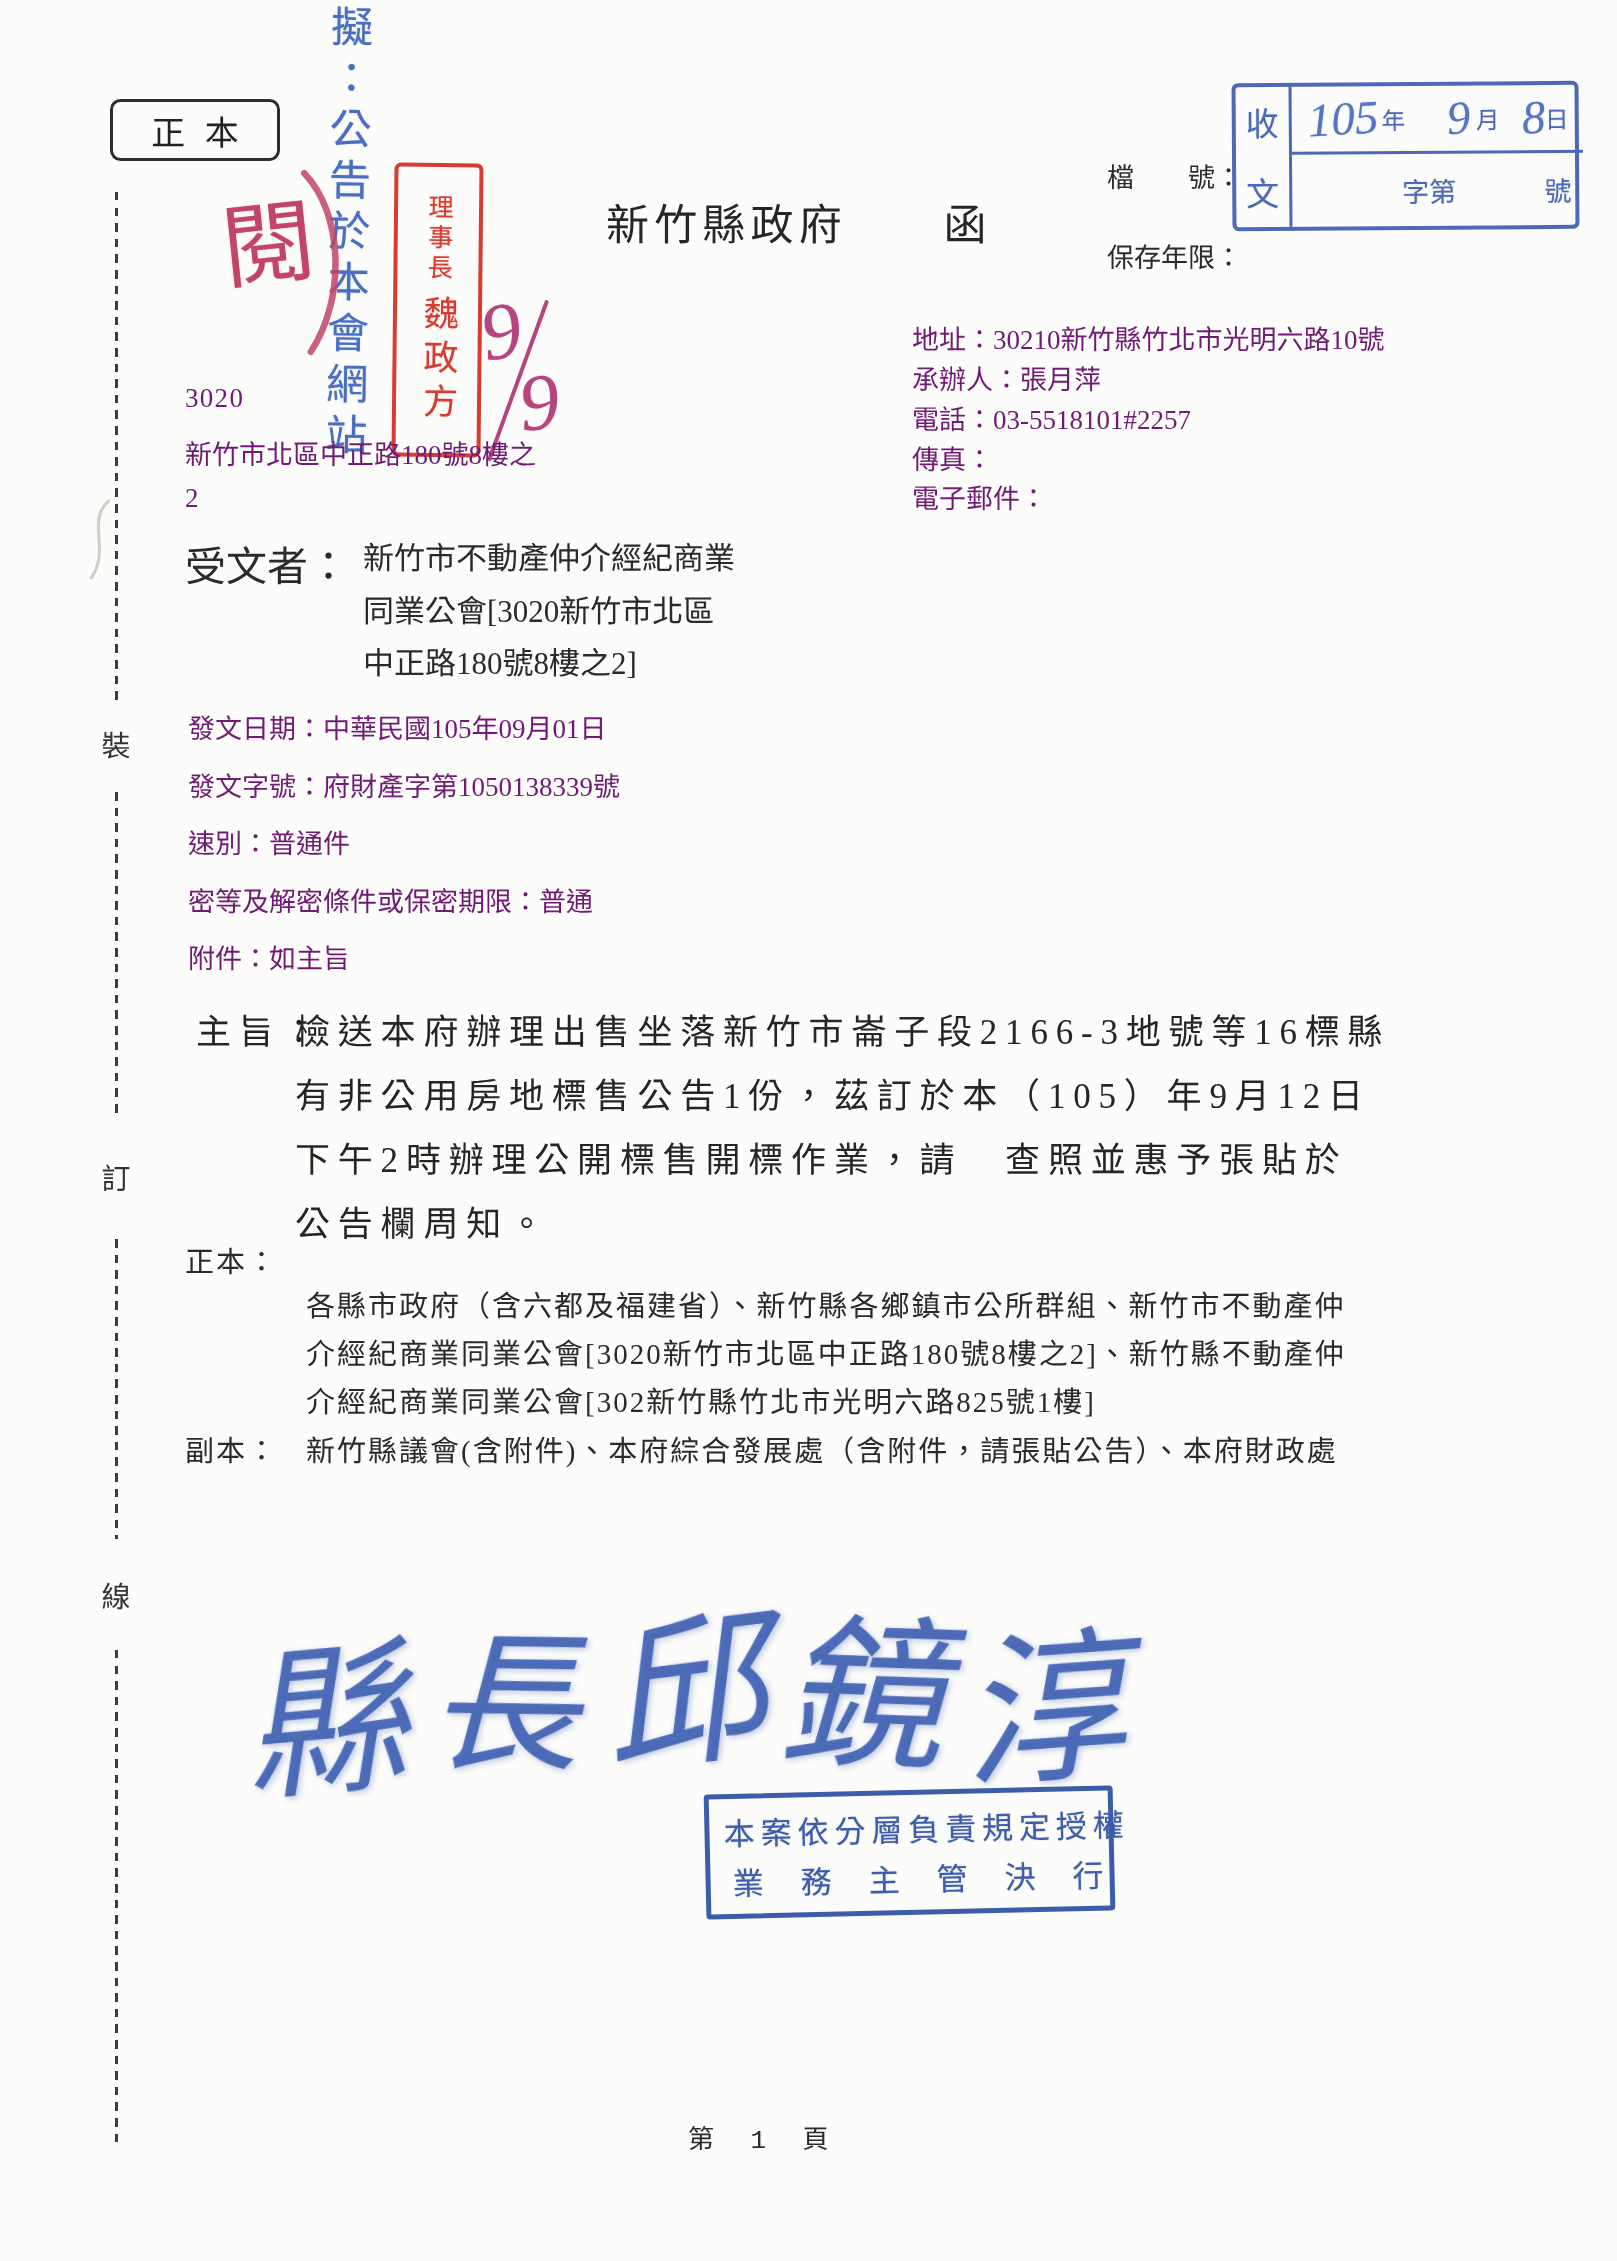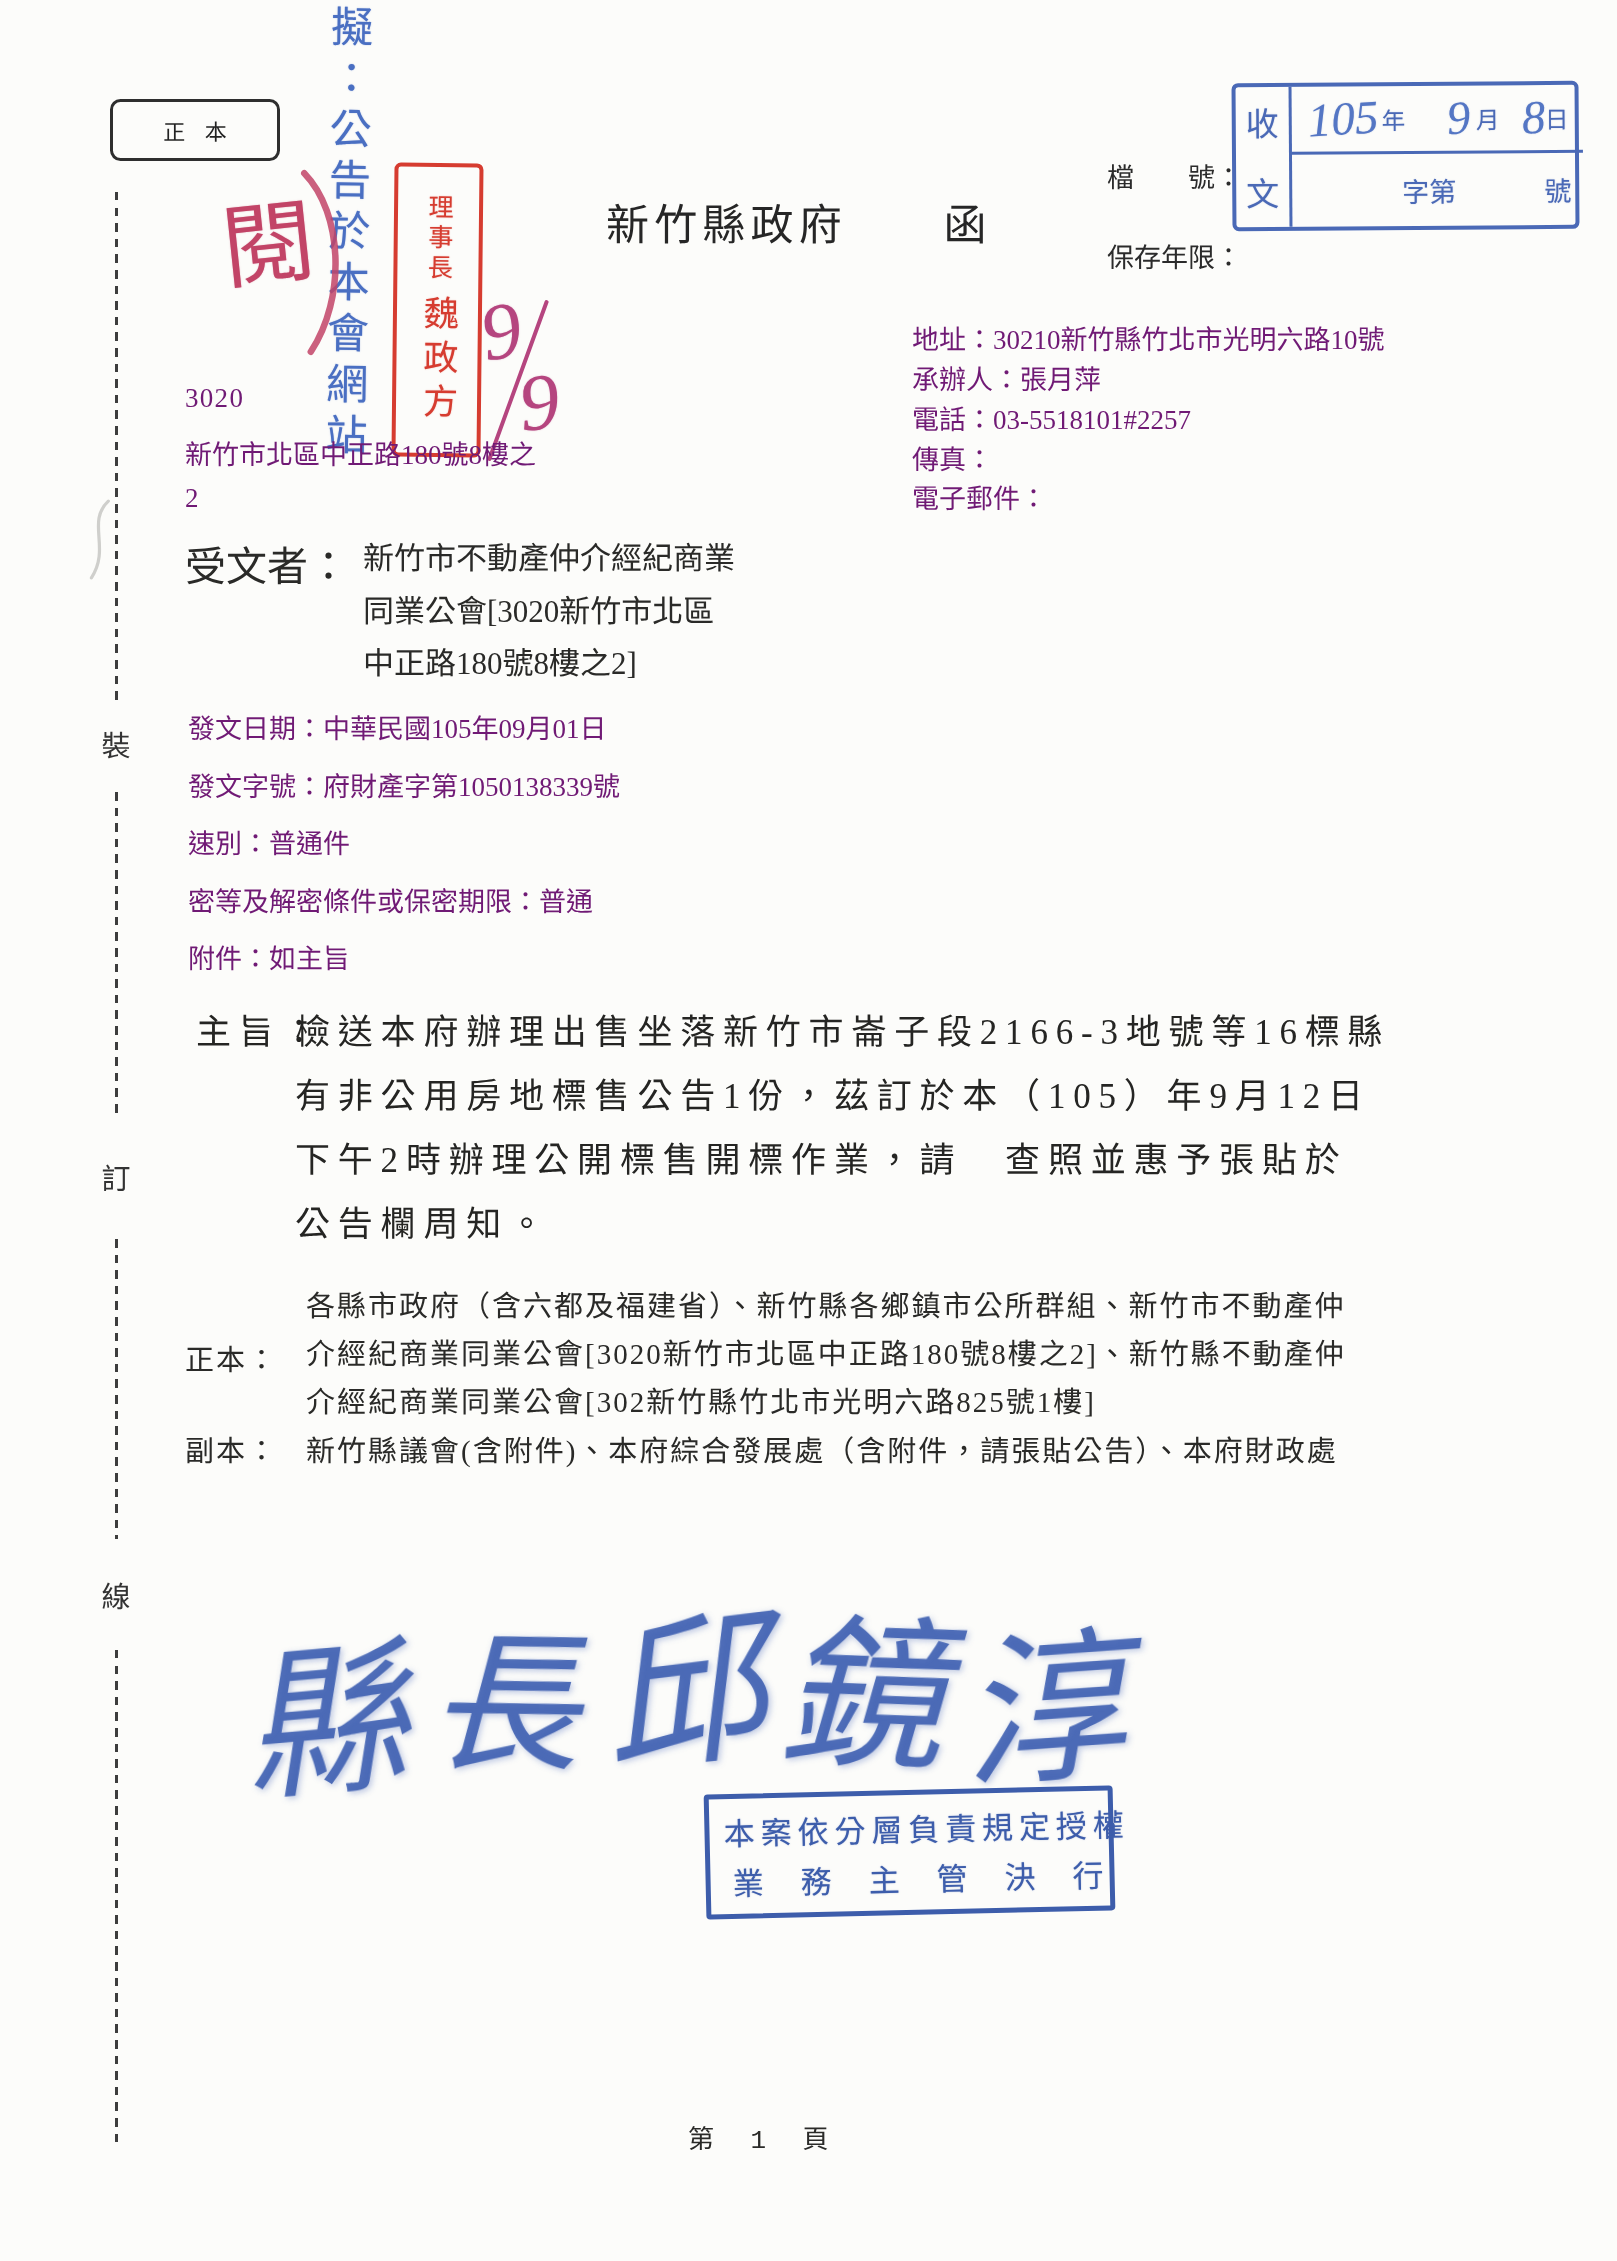--- a/index.html
+++ b/index.html
@@ -9,21 +9,21 @@
     font-family:"Liberation Serif","DejaVu Serif",serif;
     color:#2a2a28;
   }
   .abs{position:absolute;}
 
   
   .copy-box{
     left:110px; top:99px; width:164px; height:56px;
     border:3.3px solid #2e2e2e; border-radius:10.4px;
     display:flex; align-items:center; justify-content:center;
-    font-size:22px; letter-spacing:19.6px; text-indent:19.6px; color:#222;
+    font-size:34px; letter-spacing:19.6px; text-indent:19.6px; color:#222;
   }
 
   
   .dash{left:115px; width:3.3px; background:repeating-linear-gradient(to bottom,#3d3d3d 0 8.5px,transparent 8.5px 15.6px);}
   .d1{top:192px; height:515px;} .d2{top:792px; height:326px;}
   .d3{top:1239px; height:300px;} .d4{top:1650px; height:496px;}
   .bind-ch{left:99px; width:34px; font-size:29px; color:#333; text-align:center;}
   .b1{top:722px;} .b2{top:1155px;} .b3{top:1573px;}
 
   
@@ -100,21 +100,21 @@
   .m1{top:707px;} .m2{top:765px;} .m3{top:822px;} .m4{top:880px;} .m5{top:937px;}
 
   
   .subj{font-size:35px; letter-spacing:7.8px; white-space:nowrap; color:#252523;}
   .subj-label{left:188px; top:1003px;margin-left:8px;}
   .sl1{left:295px; top:1003px;} .sl2{left:295px; top:1067px;}
   .sl3{left:295px; top:1131px;} .sl4{left:295px; top:1195px;}
 
   
   .cp{font-size:29px; letter-spacing:2px; white-space:nowrap;}
-  .cp-label1{left:185px; top:1336px;}
+  .cp-label1{left:185px; top:1238px;}
   .cpl1{left:306px; top:1282px;} .cpl2{left:306px; top:1330px;} .cpl3{left:306px; top:1378px;}
   .cp-label2{left:185px; top:1427px;} .cpl4{left:306px; top:1427px;}
 
   
   .sig{
     left:241px; top:1565px; width:939px; font-size:164px; font-style:italic;
     color:rgba(62,95,177,.9); letter-spacing:15.6px; white-space:nowrap;
     transform:rotate(-1.2deg); filter:blur(0.7px);
     text-shadow:2px 2px 6.5px rgba(62,95,177,.35);
   }

